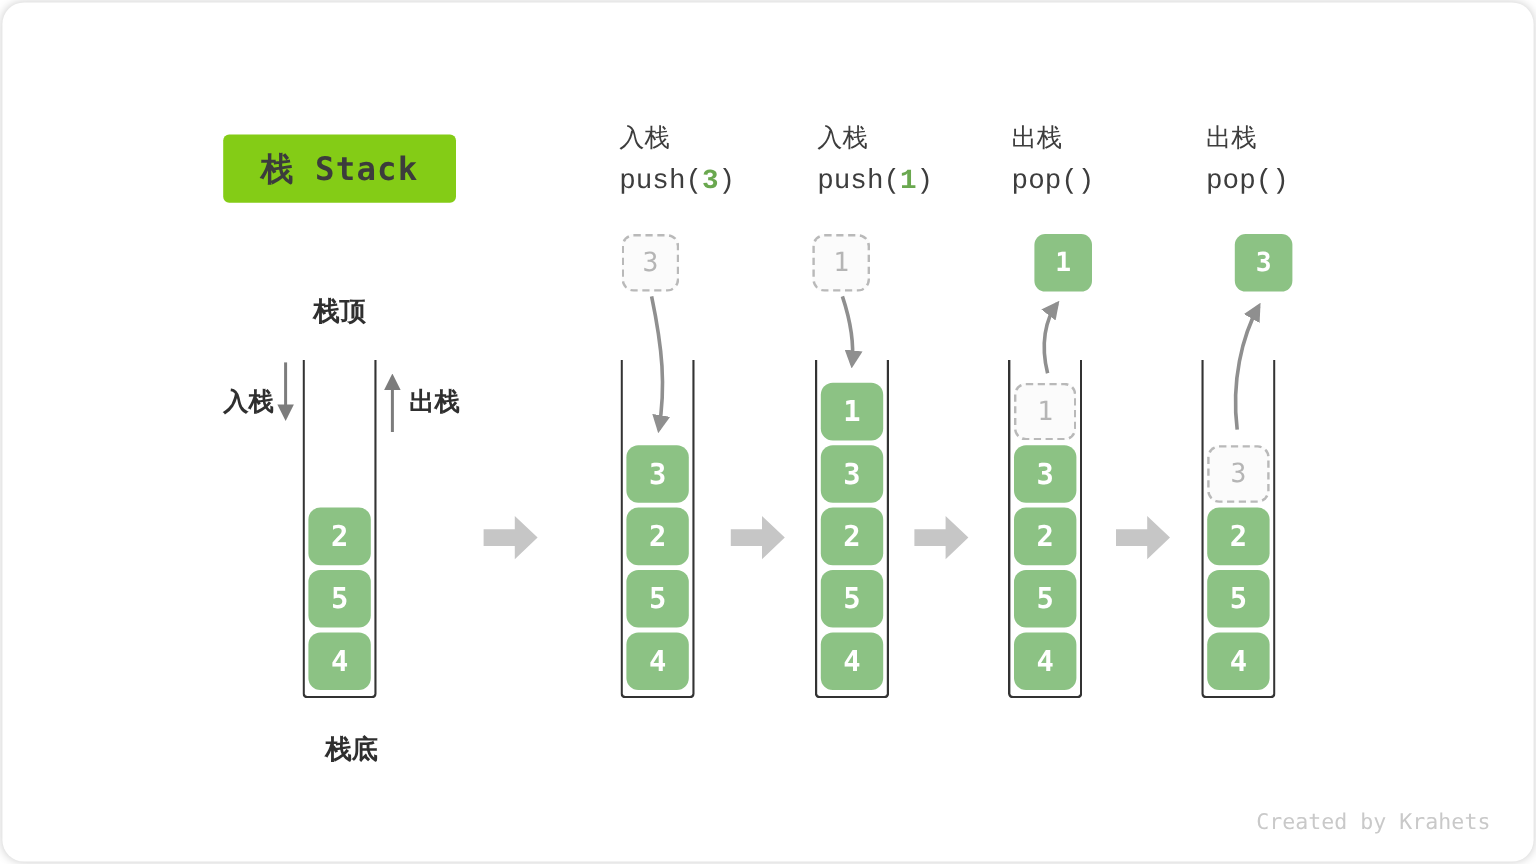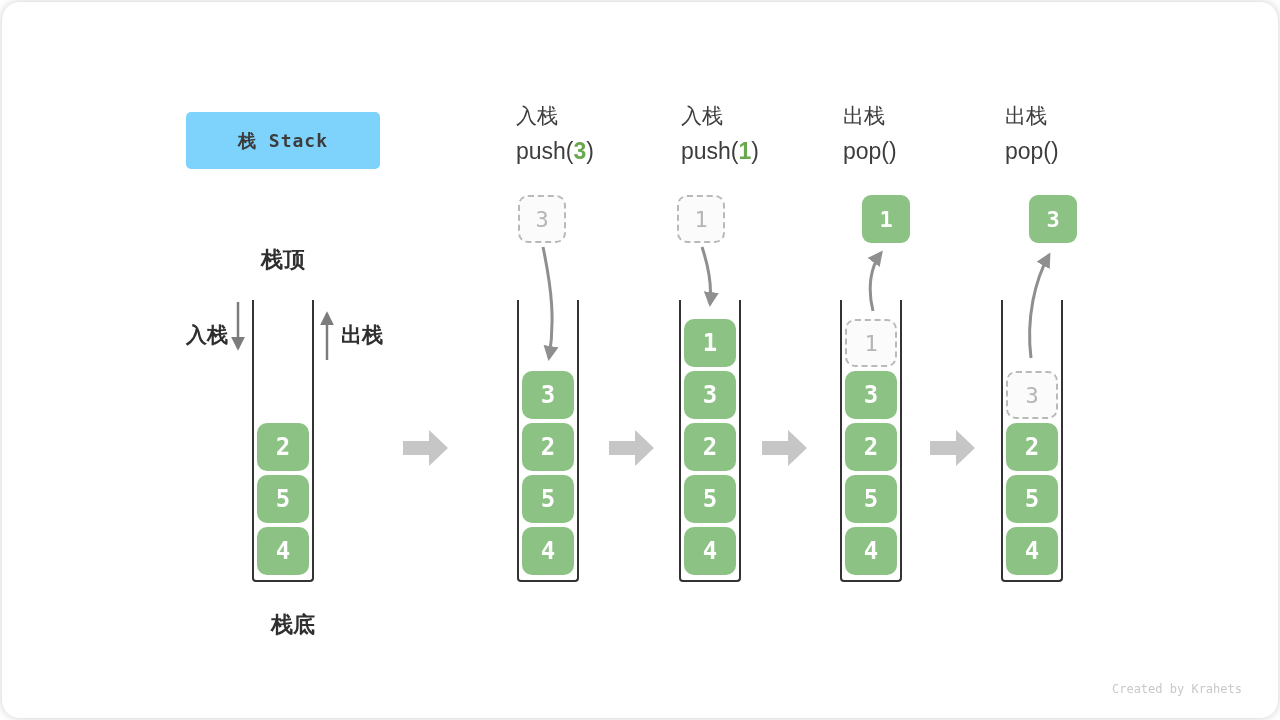--- a/index.html
+++ b/index.html
@@ -8,32 +8,32 @@
     font-family:"Liberation Sans", sans-serif;
   }
   .card {
     position:absolute; left:2px; top:2px; right:2px; bottom:2px;
     background:#ffffff; border-radius:18px;
     box-shadow:0 0 8px rgba(0,0,0,0.20);
   }
   .abs { position:absolute; }
   .title-box {
     left:186px; top:112px; width:194px; height:57px;
-    background:#7dd3fc; border-radius:5px;
+    background:#84cc16; border-radius:5px;
     display:flex; align-items:center; justify-content:center;
     font-family:"DejaVu Sans Mono", monospace;
-    font-weight:600; font-size:18px; color:#3c3c3c; letter-spacing:1px;
+    font-weight:600; font-size:27px; color:#3c3c3c; letter-spacing:1px;
   }
   .col-header { top:103px; }
   .col-label {
     font-size:21px; font-weight:500; color:#3d3d3d; line-height:26px;
     display:block;
   }
   .col-op {
-    margin-top:9px; font-family:Liberation Sans, sans-serif;
+    margin-top:9px; font-family:Liberation Mono, monospace;
     font-size:23px; color:#3d3d3d; white-space:nowrap; display:block;
   }
   .op-arg { color:#6aa84f; font-weight:700; }
   .side-label { font-weight:700; color:#2f2f2f; font-size:21px; }
   .stack-frame {
     top:300px; width:62px; height:282px; box-sizing:border-box;
     border-left:2px solid #333333; border-right:2px solid #333333;
     border-bottom:2px solid #333333;
     border-bottom-left-radius:4px; border-bottom-right-radius:4px;
   }
@@ -48,21 +48,21 @@
     display:flex; align-items:center; justify-content:center;
     font-family:"DejaVu Sans Mono", monospace; font-size:22px;
   }
   .float-solid {
     width:48px; height:48px; border-radius:9px; background:#8cc284;
     color:#ffffff; display:flex; align-items:center; justify-content:center;
     font-family:"DejaVu Sans Mono", monospace; font-weight:700; font-size:22px;
   }
   .watermark {
     right:38px; bottom:24px; font-family:"DejaVu Sans Mono", monospace;
-    font-size:12px; color:#c9c9c9;
+    font-size:18px; color:#c9c9c9;
   }
   svg.overlay { position:absolute; left:0; top:0; pointer-events:none; }
 </style>
 </head>
 <body>
 
 <div class="stage">
   <div class="card"></div>
 
   <div class="abs title-box">栈 Stack</div>

